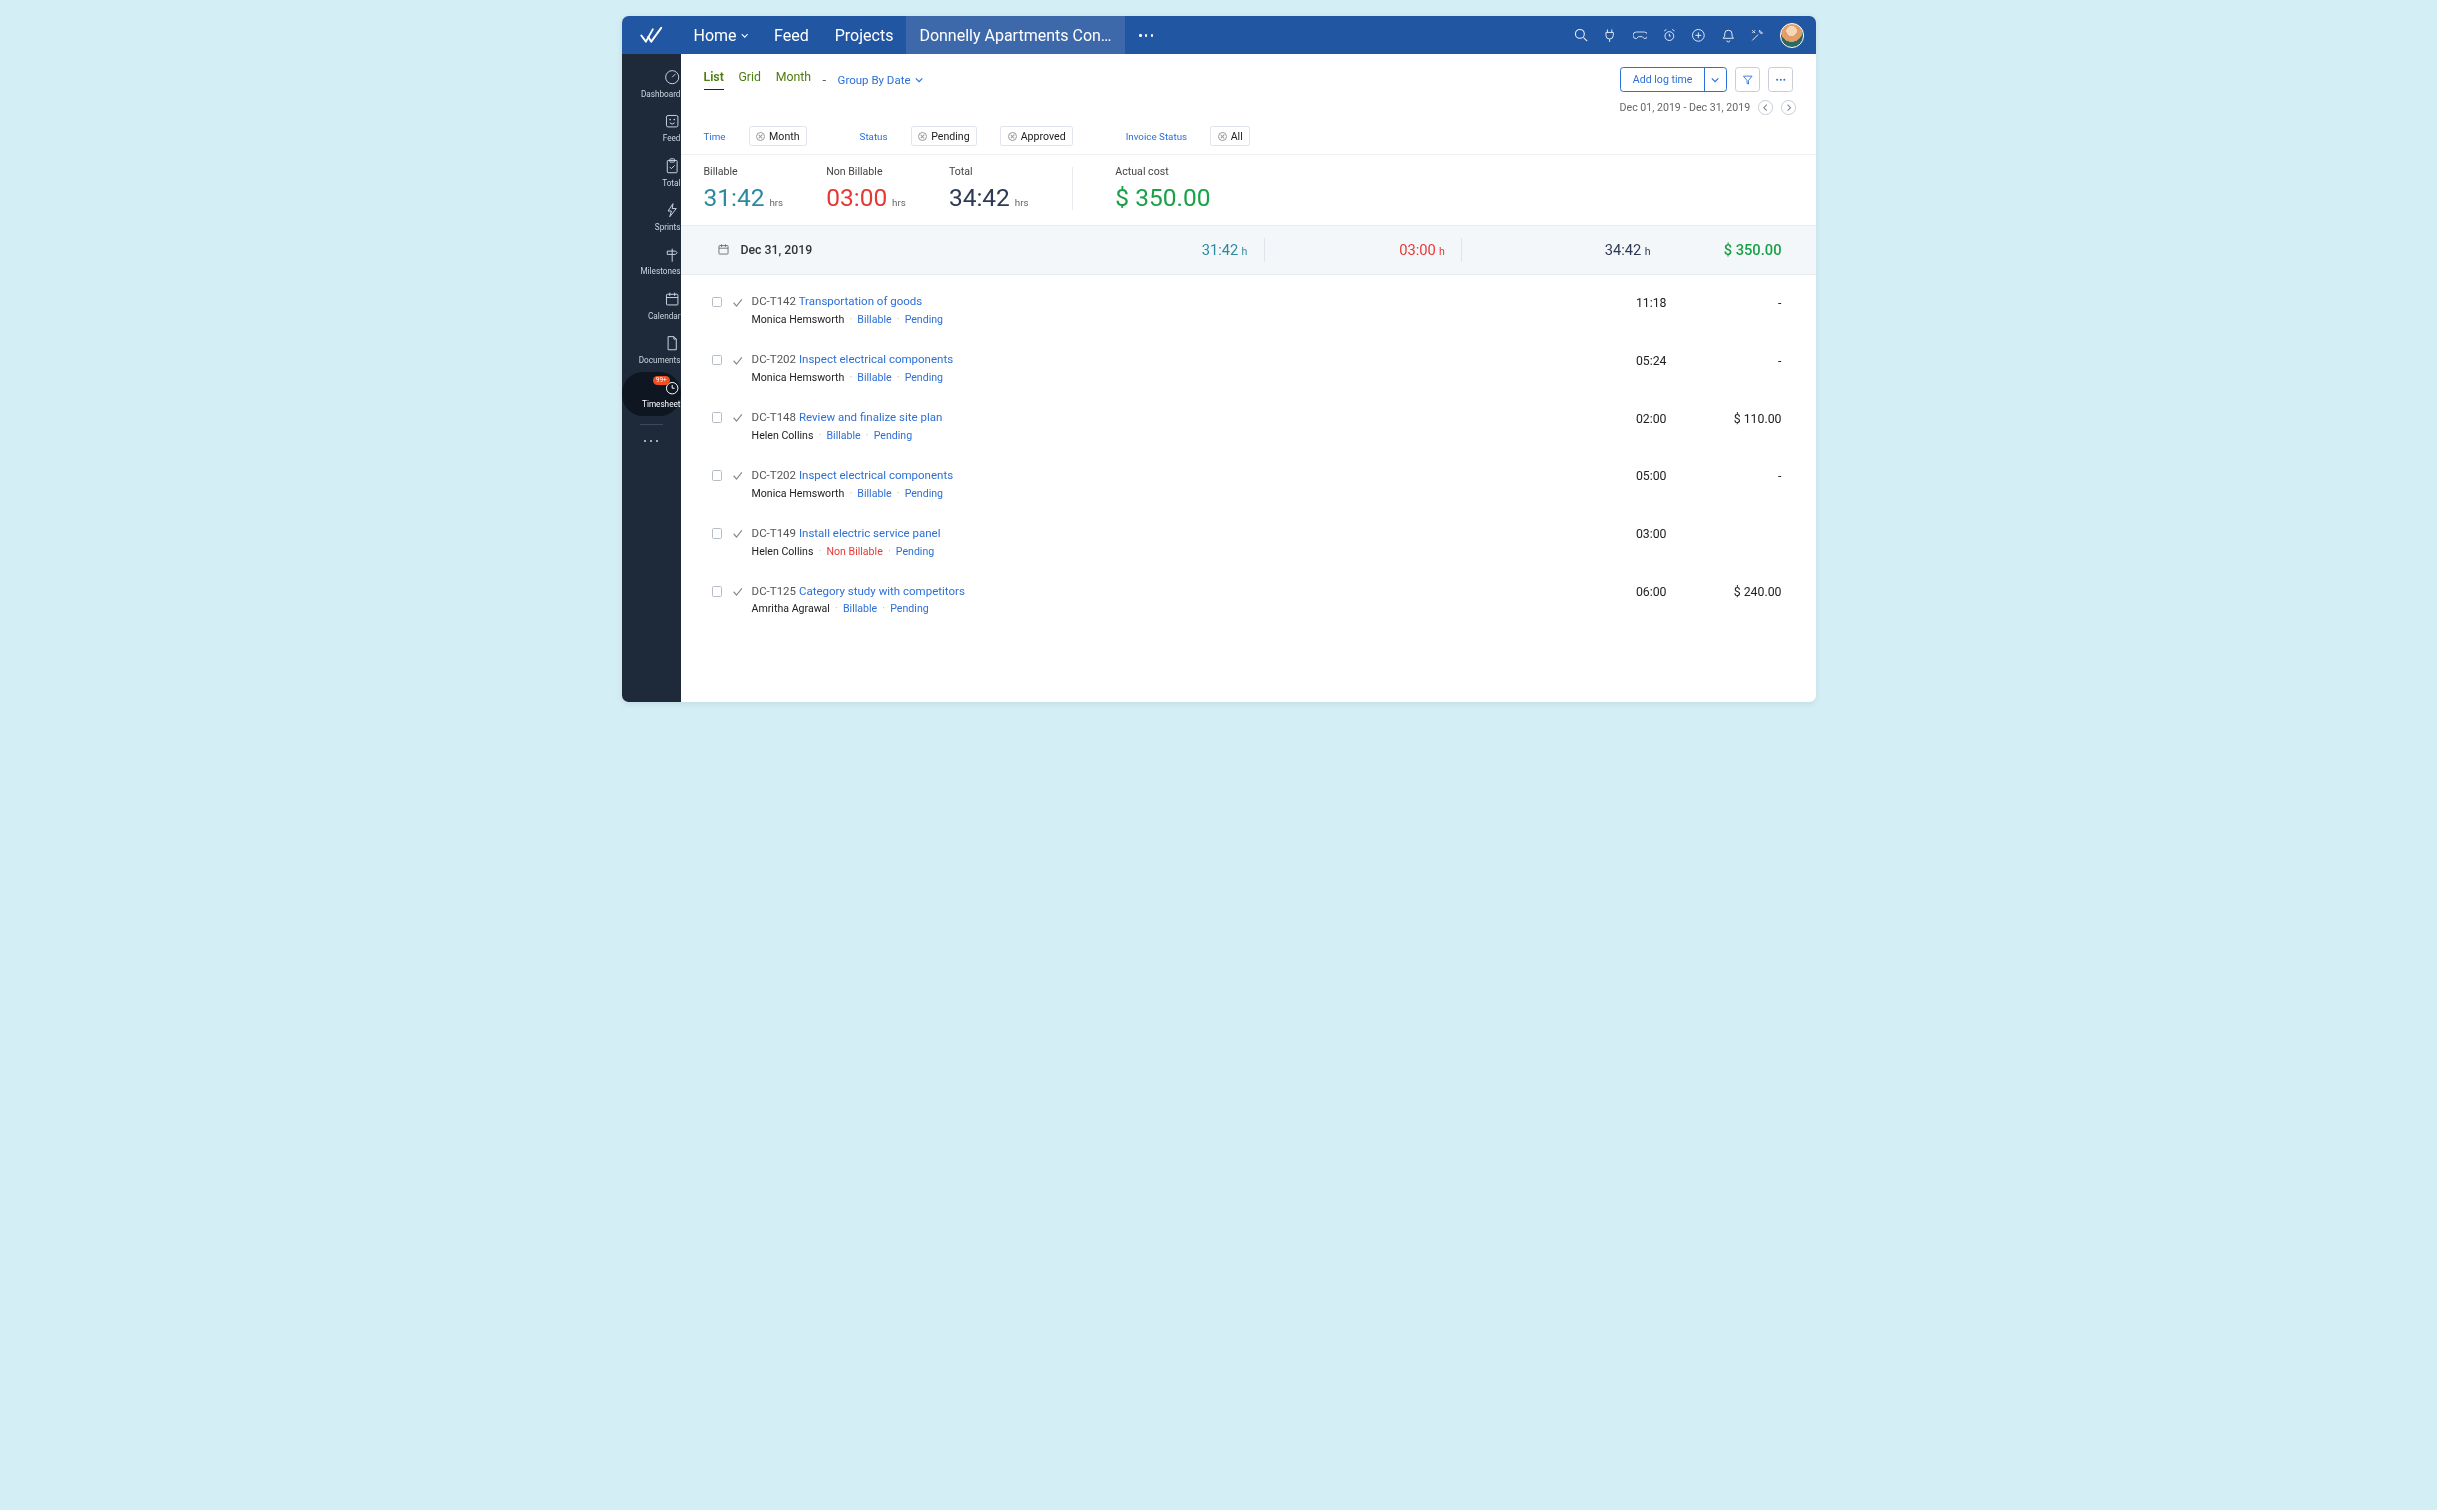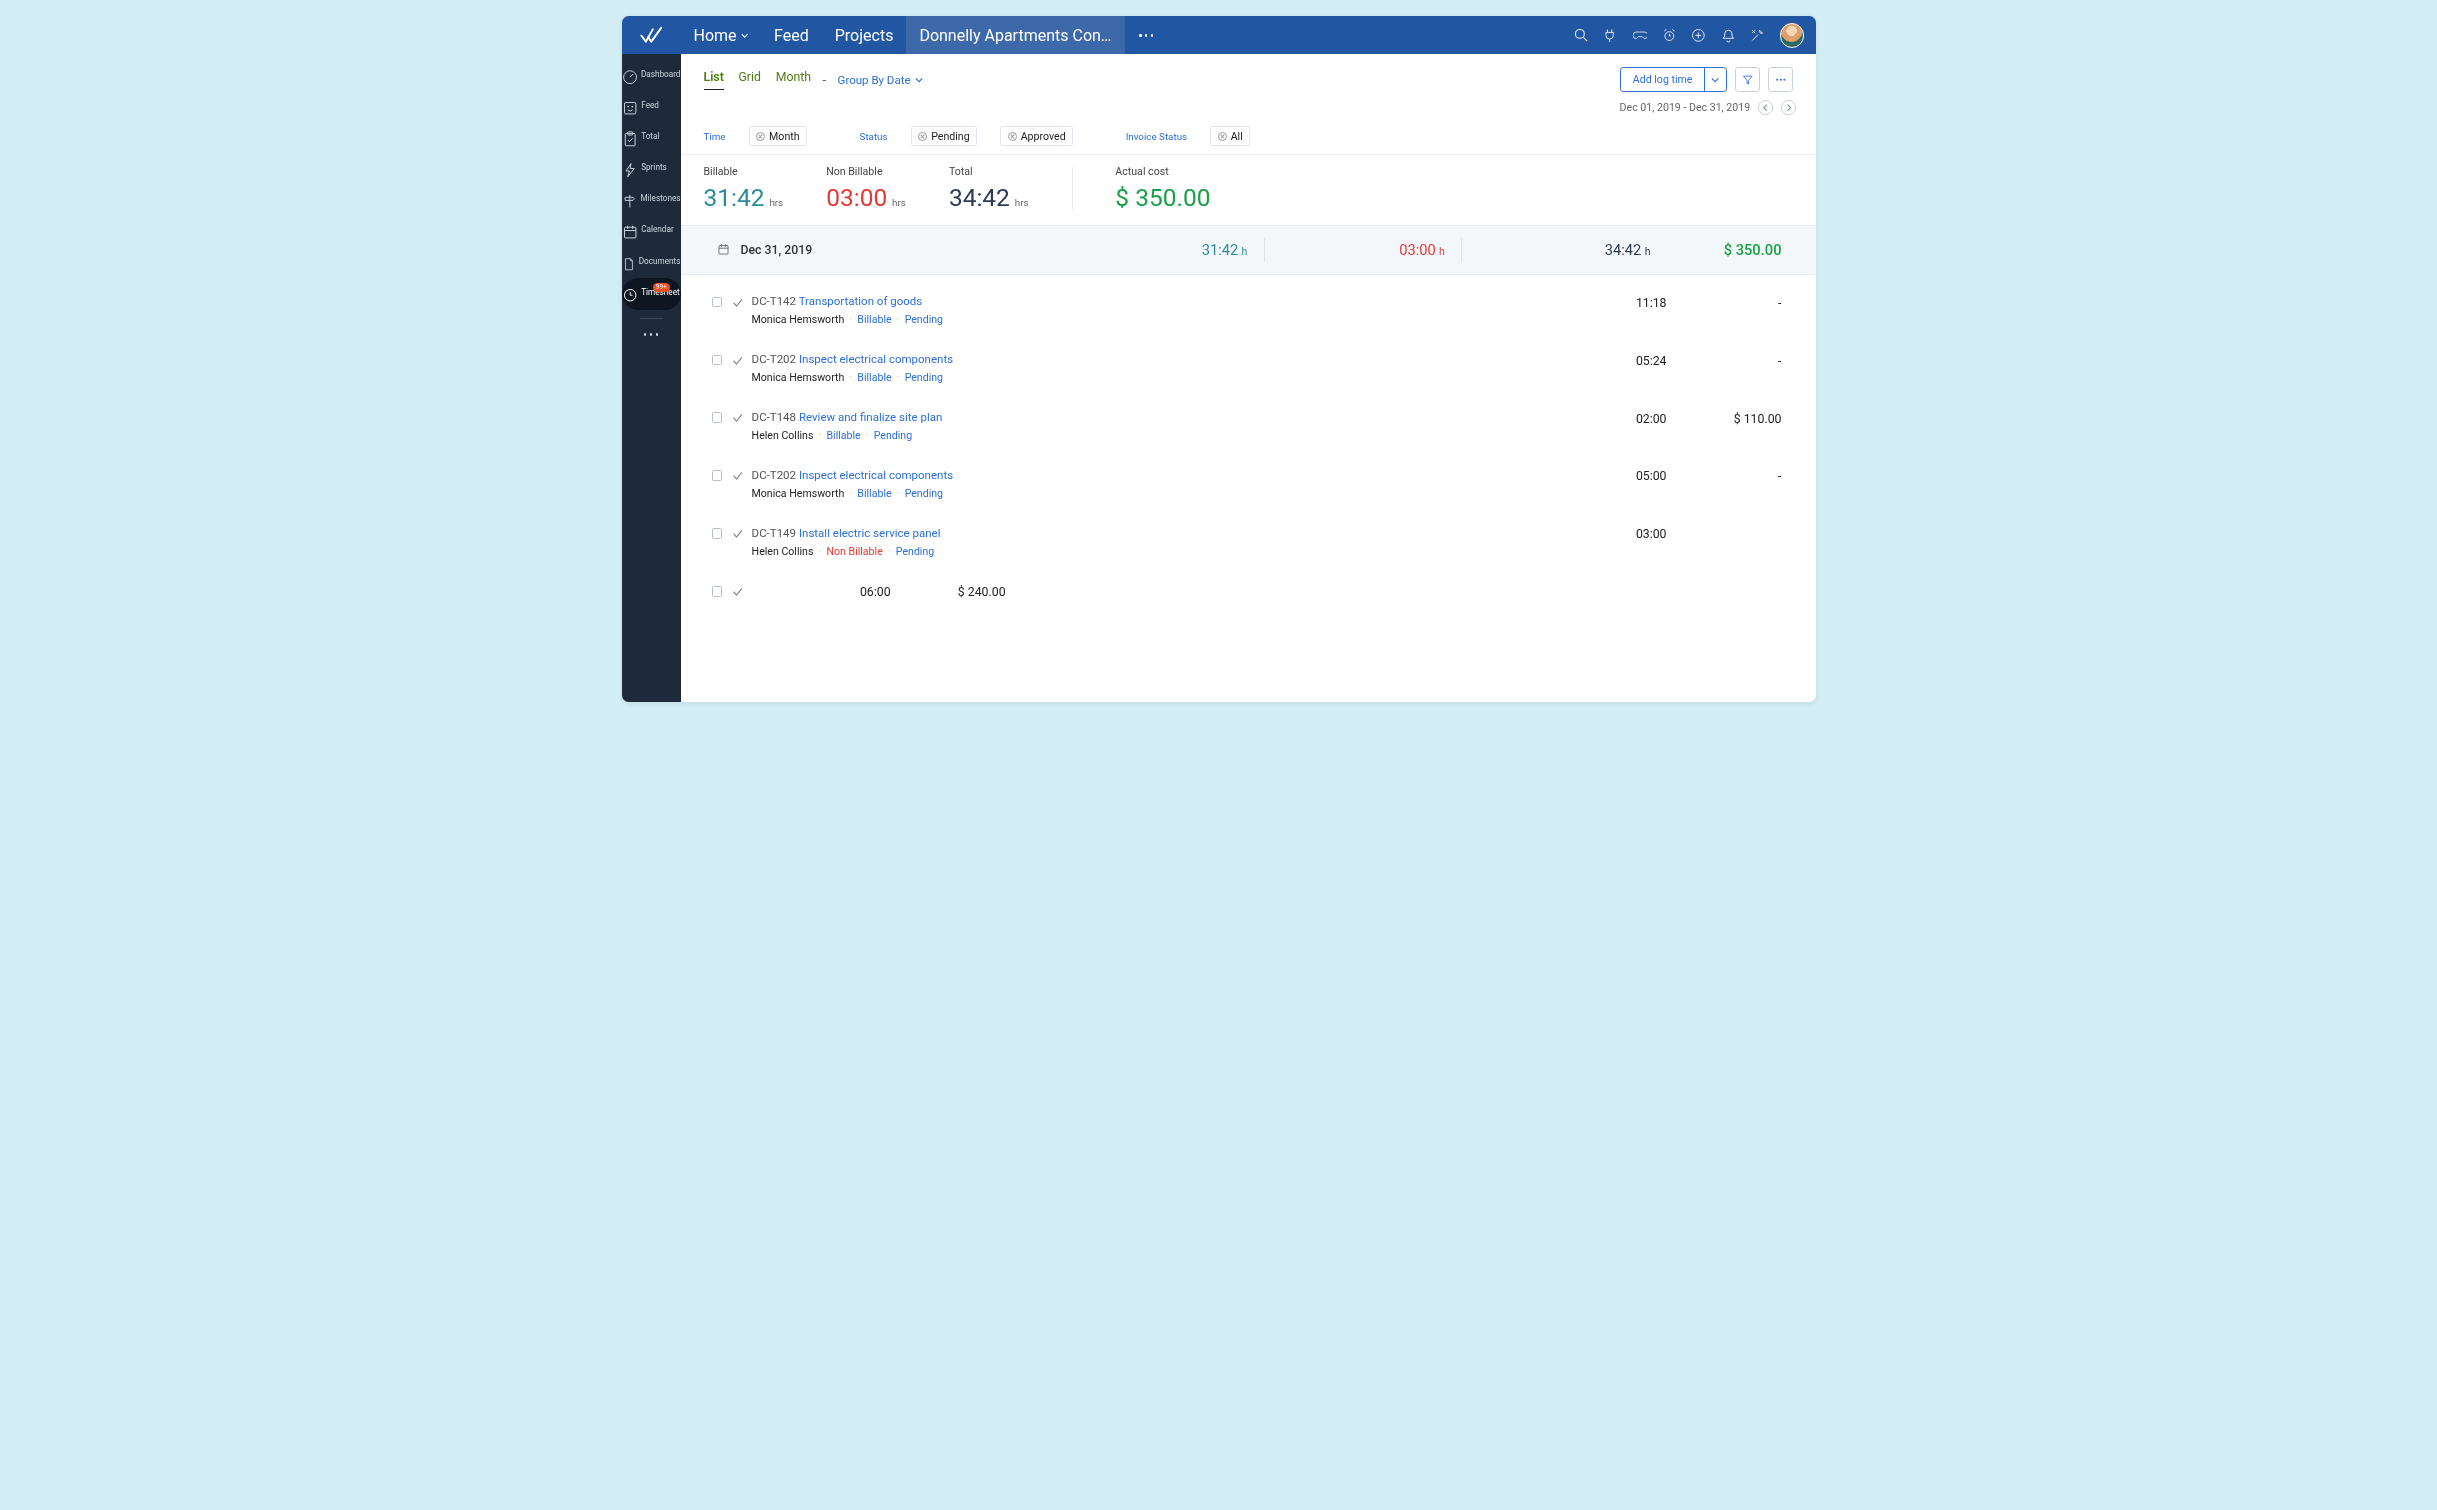--- a/index.html
+++ b/index.html
@@ -64,22 +64,22 @@
   background: #1e2a3a;
   display: flex;
   flex-direction: column;
   align-items: center;
   padding-top: 6.5px;
   color: #ccd5df;
 }
 .side-item {
   width: 59px;
   display: flex;
-  flex-direction: row;
-  align-items: flex-start;
+  flex-direction: column;
+  align-items: flex-end;
   padding: 8.2px 0 6.5px;
   cursor: pointer;
   font-size: 8.2px;
   gap: 3.3px;
   position: relative;
 }
 .side-item.active { background: #0e1622; color: #fff; border-radius: 21px; }
 .side-item svg { width: 16.4px; height: 16.4px; }
 .side-sep { width: 23px; border-top: 0.8px solid #3a4a5d; margin: 8.2px 0; }
 .side-more { display: flex; gap: 3.3px; padding: 6.5px 0; cursor: pointer; }
@@ -501,20 +501,24 @@
               <div class="entry-line2"><span>Helen Collins</span><span class="dot"> · </span><span class="nonbillable">Non Billable</span><span class="dot"> · </span><span class="pending">Pending</span></div>
             </div>
             <div class="hours">03:00</div>
             <div class="cost"></div>
           </div>
           <div class="entry">
             <div class="cbx"></div>
             <svg viewBox="0 0 14 14" class="chk">
               <path d="M2 7 L5.5 11 L12 3" stroke="#888" stroke-width="1.4" fill="none"></path>
             </svg>
+            <div class="entry-main">
+              <div class="entry-line1"><span class="taskid">DC-T125 </span><span class="taskname">Category study with competitors</span></div>
+              <div class="entry-line2"><span>Amritha Agrawal</span><span class="dot"> · </span><span class="billable">Billable</span><span class="dot"> · </span><span class="pending">Pending</span></div>
+            </div>
             <div class="hours">06:00</div>
             <div class="cost">$ 240.00</div>
           </div>
         </div>
 
     </div>
   </div>
 </div>
 
 

